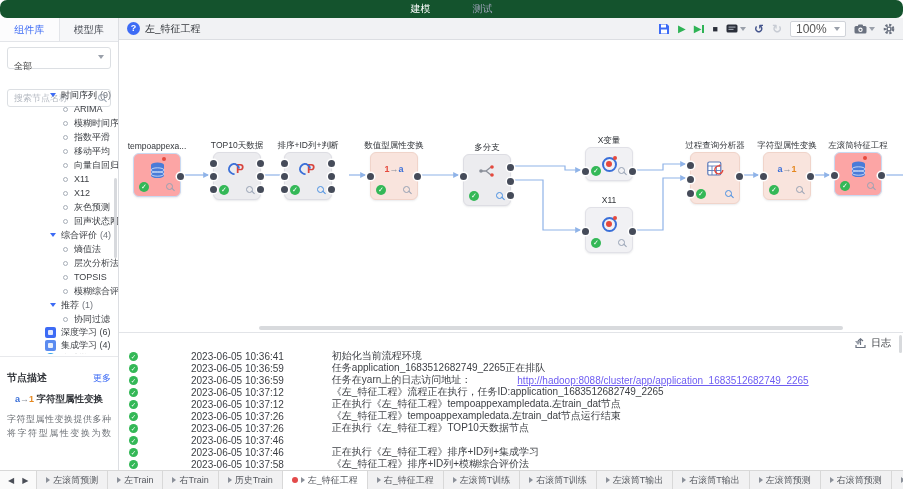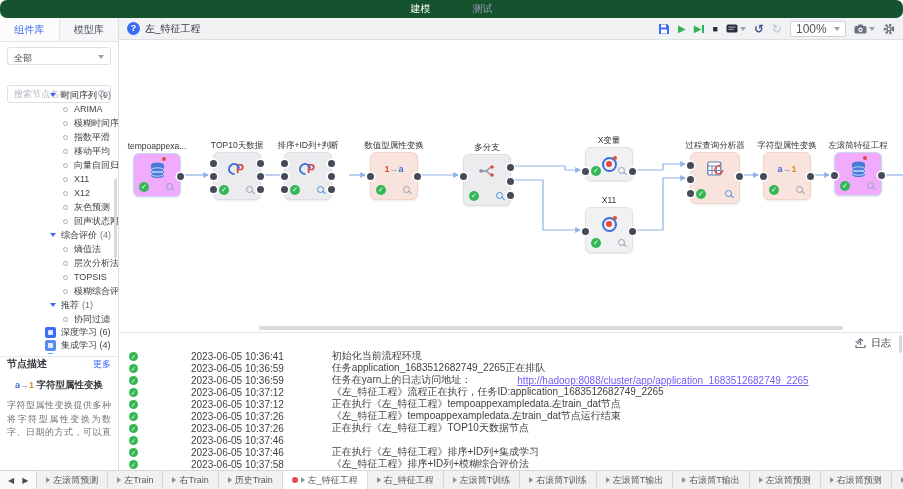--- a/index.html
+++ b/index.html
@@ -14,21 +14,21 @@
   .topnav.active { color:#ffffff; }
 
   
   .sidebar { position:absolute; left:0; top:18px; width:119px; height:452px; background:#fff;
              border-right:1px solid #dcdee2; }
   .side-tabs { display:flex; height:24px; background:#f6f7f9; border-bottom:1px solid #e3e5e9; }
   .side-tab { flex:1; text-align:center; line-height:24px; font-size:10px; color:#4a4e57; cursor:pointer; }
   .side-tab + .side-tab { border-left:1px solid #e3e5e9; }
   .side-tab.active { color:#3d6bf5; background:#fcfcfd; }
   .filter { position:relative; margin:5px 7px 0 7px; height:18px; border:1px solid #dcdfe3; border-radius:3px;
-            line-height:16px; padding:2px 6px; font-size:9px; color:#444; cursor:pointer; }
+            line-height:16px; padding:10px 6px; font-size:9px; color:#444; cursor:pointer; }
   .search { position:relative; margin:20px 7px 0 7px; height:26px;border-radius:7px; }
   .search input { width:100%; height:18px; border:1px solid #dcdfe3; border-radius:3px; font-size:9px;
                   padding:0 16px 0 6px; color:#444; outline:none; font-family:inherit; }
   .search input::placeholder { color:#b3b8c0; }
   .crt { position:absolute; width:0; height:0; border-left:3px solid transparent; border-right:3px solid transparent;
          border-top:4px solid #9aa0aa; }
   .filter .crt { right:6px; top:7px; }
   .mg { position:relative; width:7px; height:7px; border:1.3px solid #9aa3b0; border-radius:50%; display:inline-block; }
   .mg::after { content:""; position:absolute; width:4px; height:1.3px; background:#9aa3b0;
                transform:rotate(45deg); right:-3px; bottom:-1px; }
@@ -45,21 +45,21 @@
          border-top:4.5px solid #3d6bf5; margin-right:5px; flex:none; }
   .cir { width:5px; height:5px; border:1px solid #a7aeb8; border-radius:50%; margin-right:6px; flex:none; }
   .gic { width:11px; height:11px; border-radius:2px; margin-right:5px; flex:none; position:relative; }
   .gic.g0 { background:#3d6bf5; }
   .gic.g1 { background:#5a8bf0; }
   .gic.g2 { background:#35a4e8; border-radius:50%; }
   .gic::after { content:""; position:absolute; inset:3px; background:rgba(255,255,255,.85); border-radius:1px; }
   .sbthumb { position:absolute; right:1px; top:160px; width:3px; height:80px; background:#d7d9dd; border-radius:2px; }
 
   .desc { position:absolute; left:0; top:338px; width:118px; height:82px; border-top:1px solid #e8e9ec;
-          padding:0 7px 0 7px; background:#fff; overflow:hidden; }
+          padding:14px 7px 0 7px; background:#fff; overflow:hidden; }
   .desc-head { display:flex; justify-content:space-between; align-items:center; }
   .desc-head .h { font-size:10px; font-weight:bold; color:#33363b; }
   .desc-head .more { font-size:9px; color:#3d6bf5; cursor:pointer; }
   .desc-title { margin-top:8px; text-align:center; font-size:9.5px; font-weight:bold; color:#33363b; }
   .tp { font-weight:bold; font-size:9px; }
   .c-red { color:#e5493d; } .c-blue { color:#3a6fd8; } .c-gray { color:#8a8f99; } .c-org { color:#e5881f; }
   .desc-body { margin-top:7px; font-size:9px; color:#6f7378; line-height:1.5; text-align:justify; }
 
   
   .main { position:absolute; left:119px; top:18px; width:784px; height:452px; }
@@ -79,21 +79,21 @@
   .tredo { color:#c8ccd4; font-size:12px; font-weight:bold; }
   .zoombox { display:flex; align-items:center; justify-content:space-between; width:56px; height:16px;
              border:1px solid #d0d3d9; border-radius:2px; background:#fff; padding:0 5px; cursor:pointer; }
   .zoombox .zv { font-size:12px; color:#555; }
   .zoombox .crt, .tbtn .crt { position:static; margin-left:2px; }
 
   
   .flow { position:relative; width:784px; height:292px; background:#fff; overflow:hidden; }
   .flow svg.wires { position:absolute; left:0; top:0; pointer-events:none; }
   .node { position:absolute; border-radius:6px; box-shadow:0 1px 2px rgba(40,50,70,.10); cursor:pointer; }
-  .k-db { background:#f0abfc; border:1px solid #c9d9f1; }
+  .k-db { background:#fca5a5; border:1px solid #c9d9f1; }
   .k-py { background:#ececef; border:1px solid #dddde3; }
   .k-pk { background:#f9e4dd; border:1px solid #f0d4ca; }
   .k-cy { background:#f1f1f4; border:1px solid #e1e1e7; }
   .nlabel { position:absolute; width:110px; left:50%; transform:translateX(-50%); top:-13px; text-align:center;
             font-size:8.5px; color:#33363b; white-space:nowrap; }
   .icw { position:absolute; top:6px; left:0; right:0; height:20px; display:flex; justify-content:center; align-items:center; }
   .chk { position:absolute; left:5px; bottom:4px; width:10px; height:10px; border-radius:50%; background:#34b857;
          color:#fff; font-size:7px; line-height:10px; text-align:center; }
   .chk::before { content:"\2713"; }
   .nmag { position:absolute; right:7px; bottom:6px; width:7px; height:7px; border:1.4px solid #97a2b4; border-radius:50%; cursor:pointer; }

